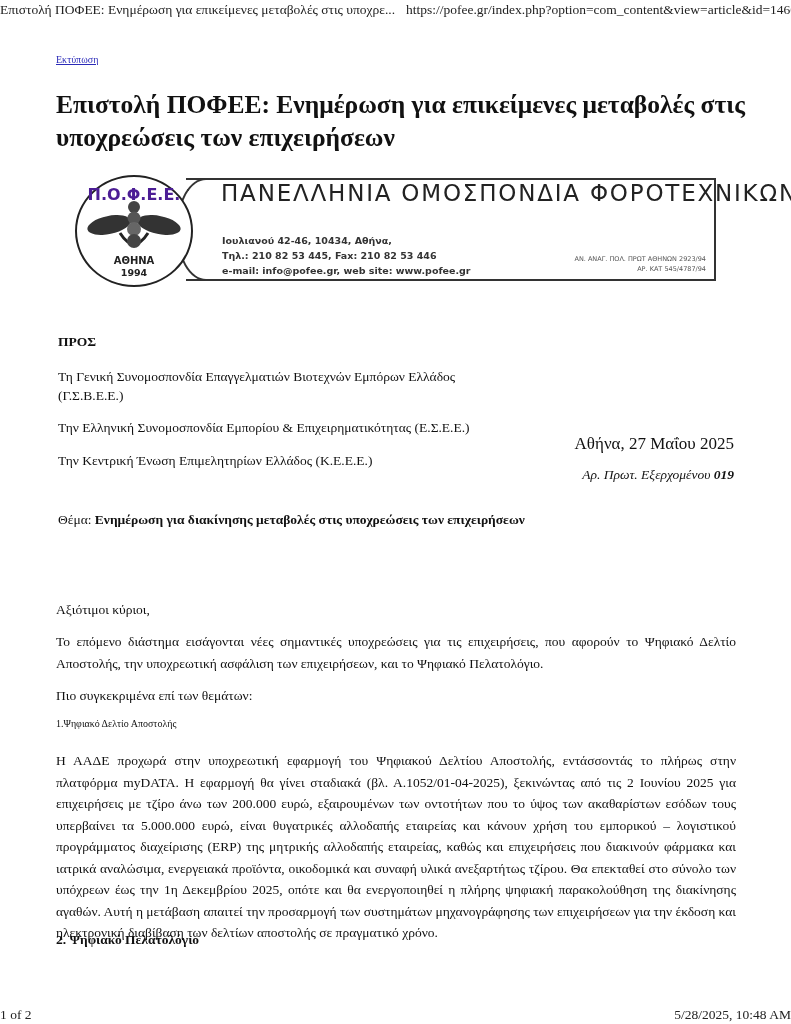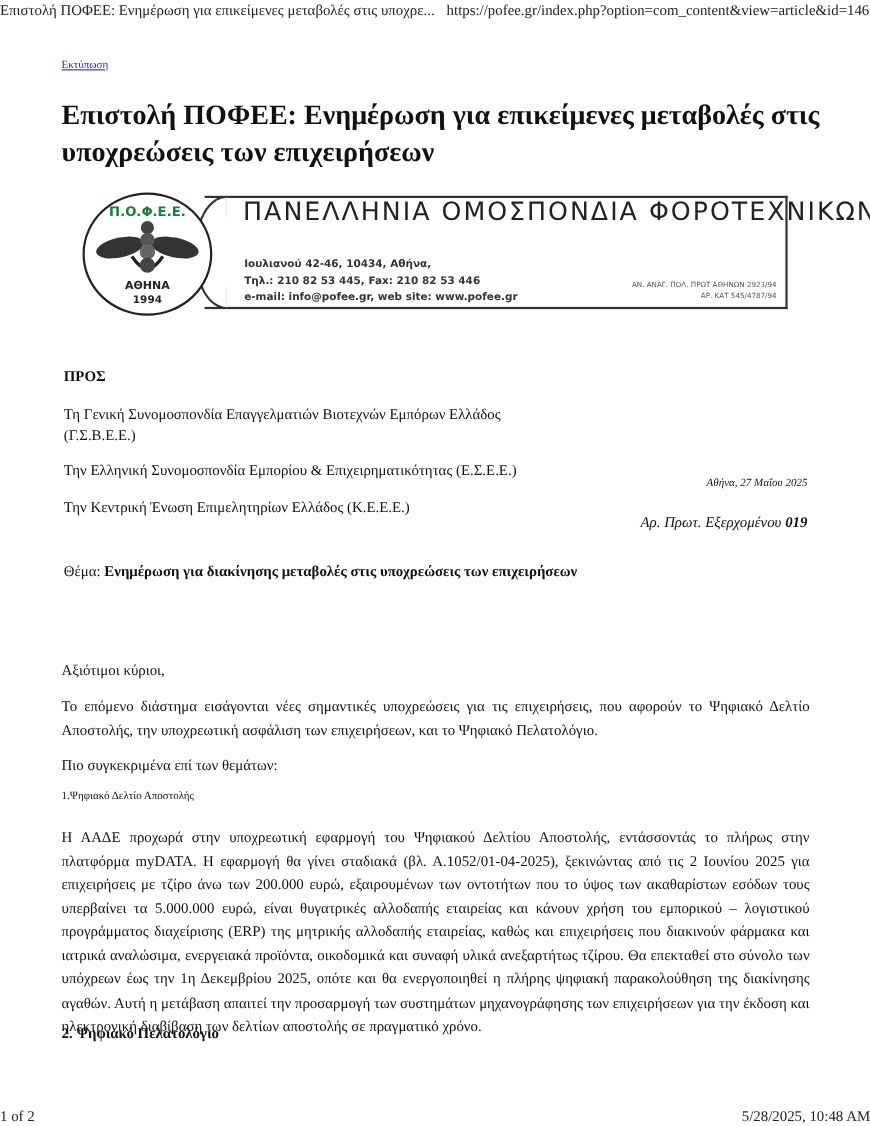--- a/index.html
+++ b/index.html
@@ -25,31 +25,31 @@
   .lh-name2 { top: 34px; }
   .lh-info { position: absolute; left: 158px; font-family: "DejaVu Sans", sans-serif; font-size: 9.5px; font-weight: bold; color: #333; white-space: nowrap; }
   .lh-addr { top: 63px; }
   .lh-tel { top: 78px; }
   .lh-mail { top: 93px; }
   .lh-reg { position: absolute; right: 18px; font-family: "DejaVu Sans", sans-serif; font-size: 6.5px; color: #555; text-align: right; white-space: nowrap; }
   .lh-reg1 { top: 83px; }
   .lh-reg2 { top: 93px; }
 
   .emblem { position: absolute; left: 11px; top: 3px; width: 118px; height: 112px; border: 2.5px solid #222; border-radius: 50%; box-sizing: border-box; background: #fff; }
-  .emb-top { position: absolute; left: 0; right: 0; top: 8px; text-align: center; font-family: "DejaVu Sans", sans-serif; font-weight: bold; font-size: 12px; color: #15803d; }
+  .emb-top { position: absolute; left: 0; right: 0; top: 8px; text-align: center; font-family: "DejaVu Sans", sans-serif; font-weight: bold; font-size: 16px; color: #4c1d95; }
   .emb-city { position: absolute; left: 0; right: 0; top: 78px; text-align: center; font-family: "DejaVu Sans", sans-serif; font-weight: bold; font-size: 10px; color: #222; }
   .emb-year { position: absolute; left: 0; right: 0; top: 90px; text-align: center; font-family: "DejaVu Sans", sans-serif; font-weight: bold; font-size: 9.5px; color: #222; }
   .emb-bug { position: absolute; left: 10px; top: 22px; width: 94px; height: 56px; }
 
   .to-label { position: absolute; left: 58px; top: 334px; font-size: 13.5px; font-weight: bold; }
   .recipient { position: absolute; left: 58px; font-size: 13.5px; line-height: 19px; }
   .r1 { top: 367px; width: 420px; }
   .r2 { top: 418px; }
   .r3 { top: 451px; }
-  .date { position: absolute; right: 57px; top: 434px; font-size: 10px; font-style: italic; }
+  .date { position: absolute; right: 57px; top: 434px; font-size: 17px; }
   .protocol { position: absolute; right: 57px; top: 467px; font-size: 13.5px; font-style: italic; }
   .protocol b { font-style: italic; }
 
   .subject { position: absolute; left: 58px; top: 512px; font-size: 13.5px; }
   .subject b { font-weight: bold; }
 
   .body-p { position: absolute; left: 56px; width: 680px; margin: 0; font-size: 13.5px; line-height: 21.5px; text-align: justify; }
   .p-greet { top: 599px; }
   .p-intro { top: 631px; }
   .p-more { top: 685px; }

